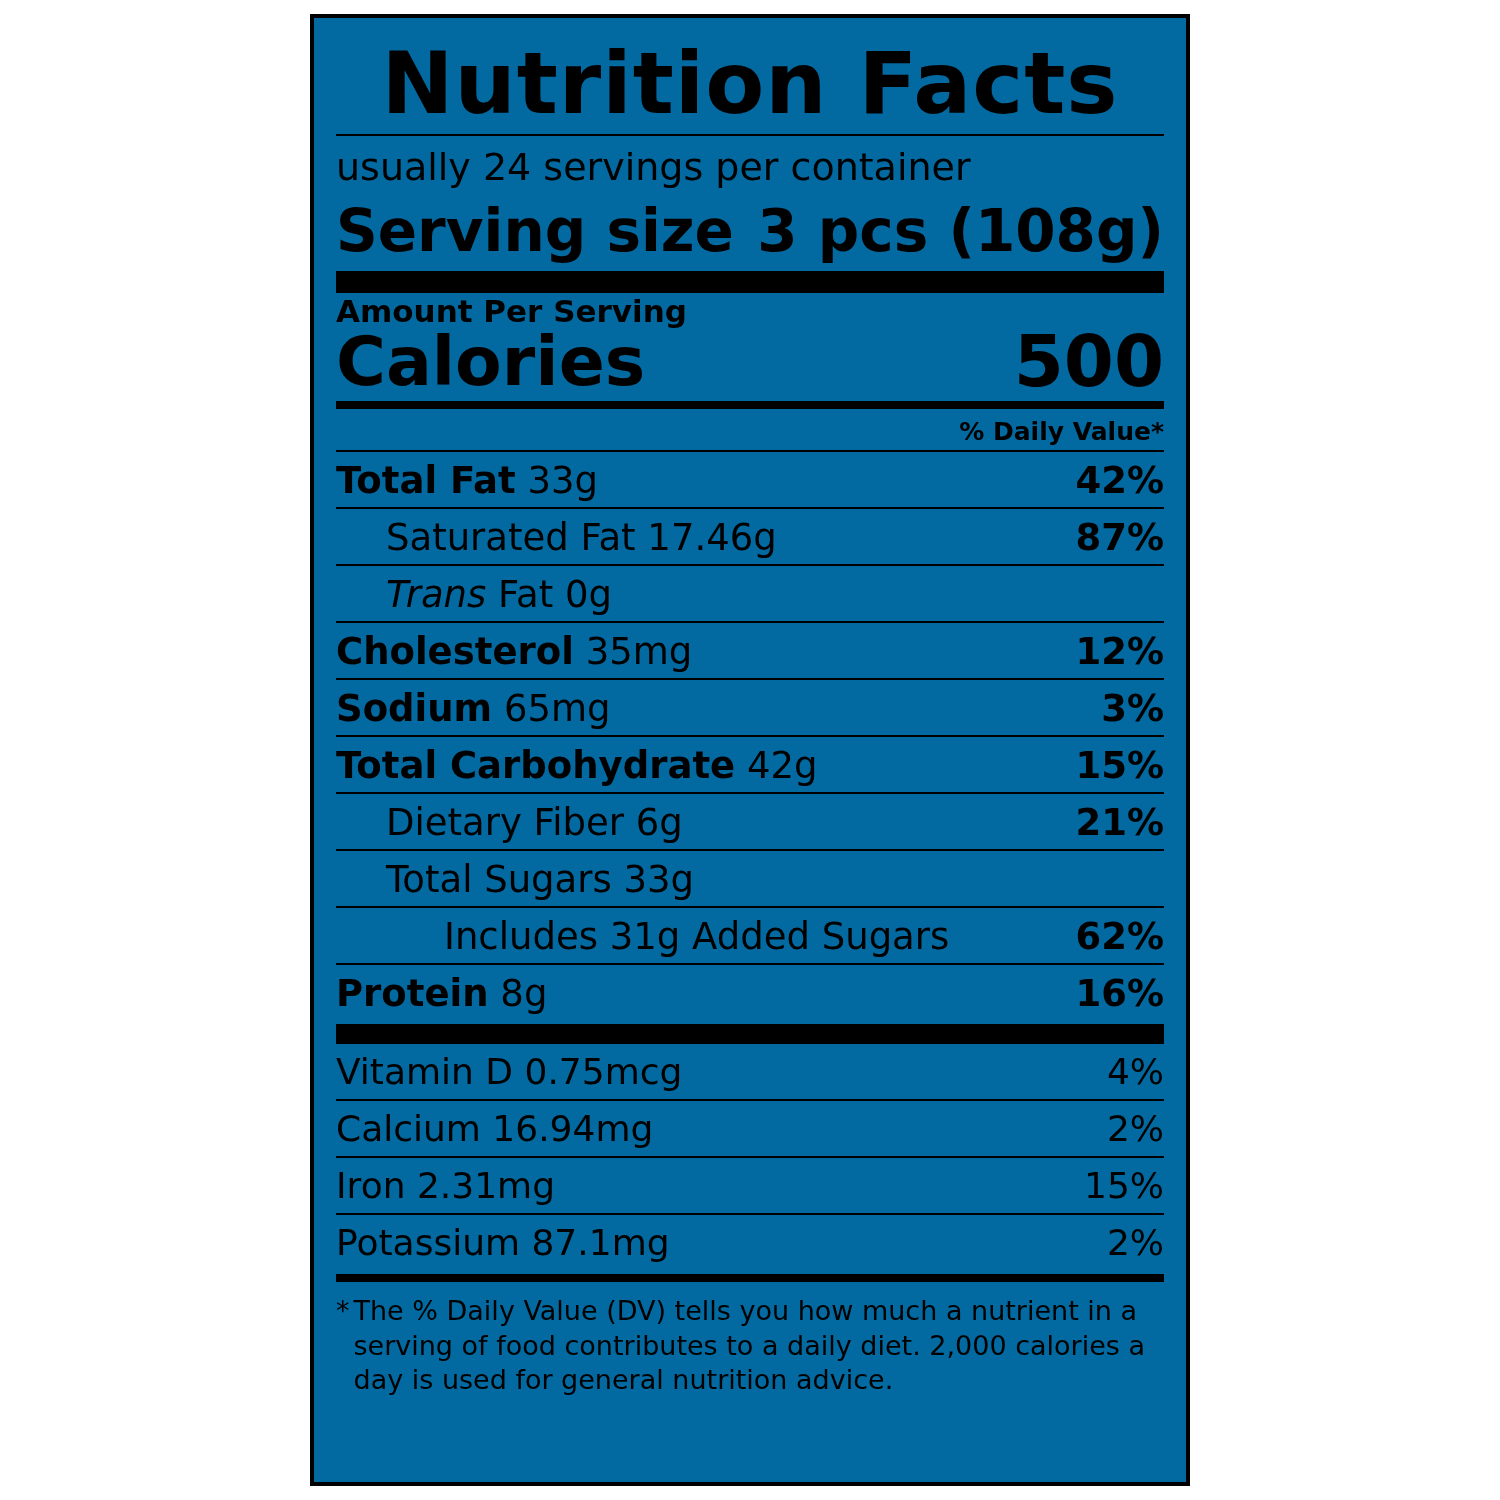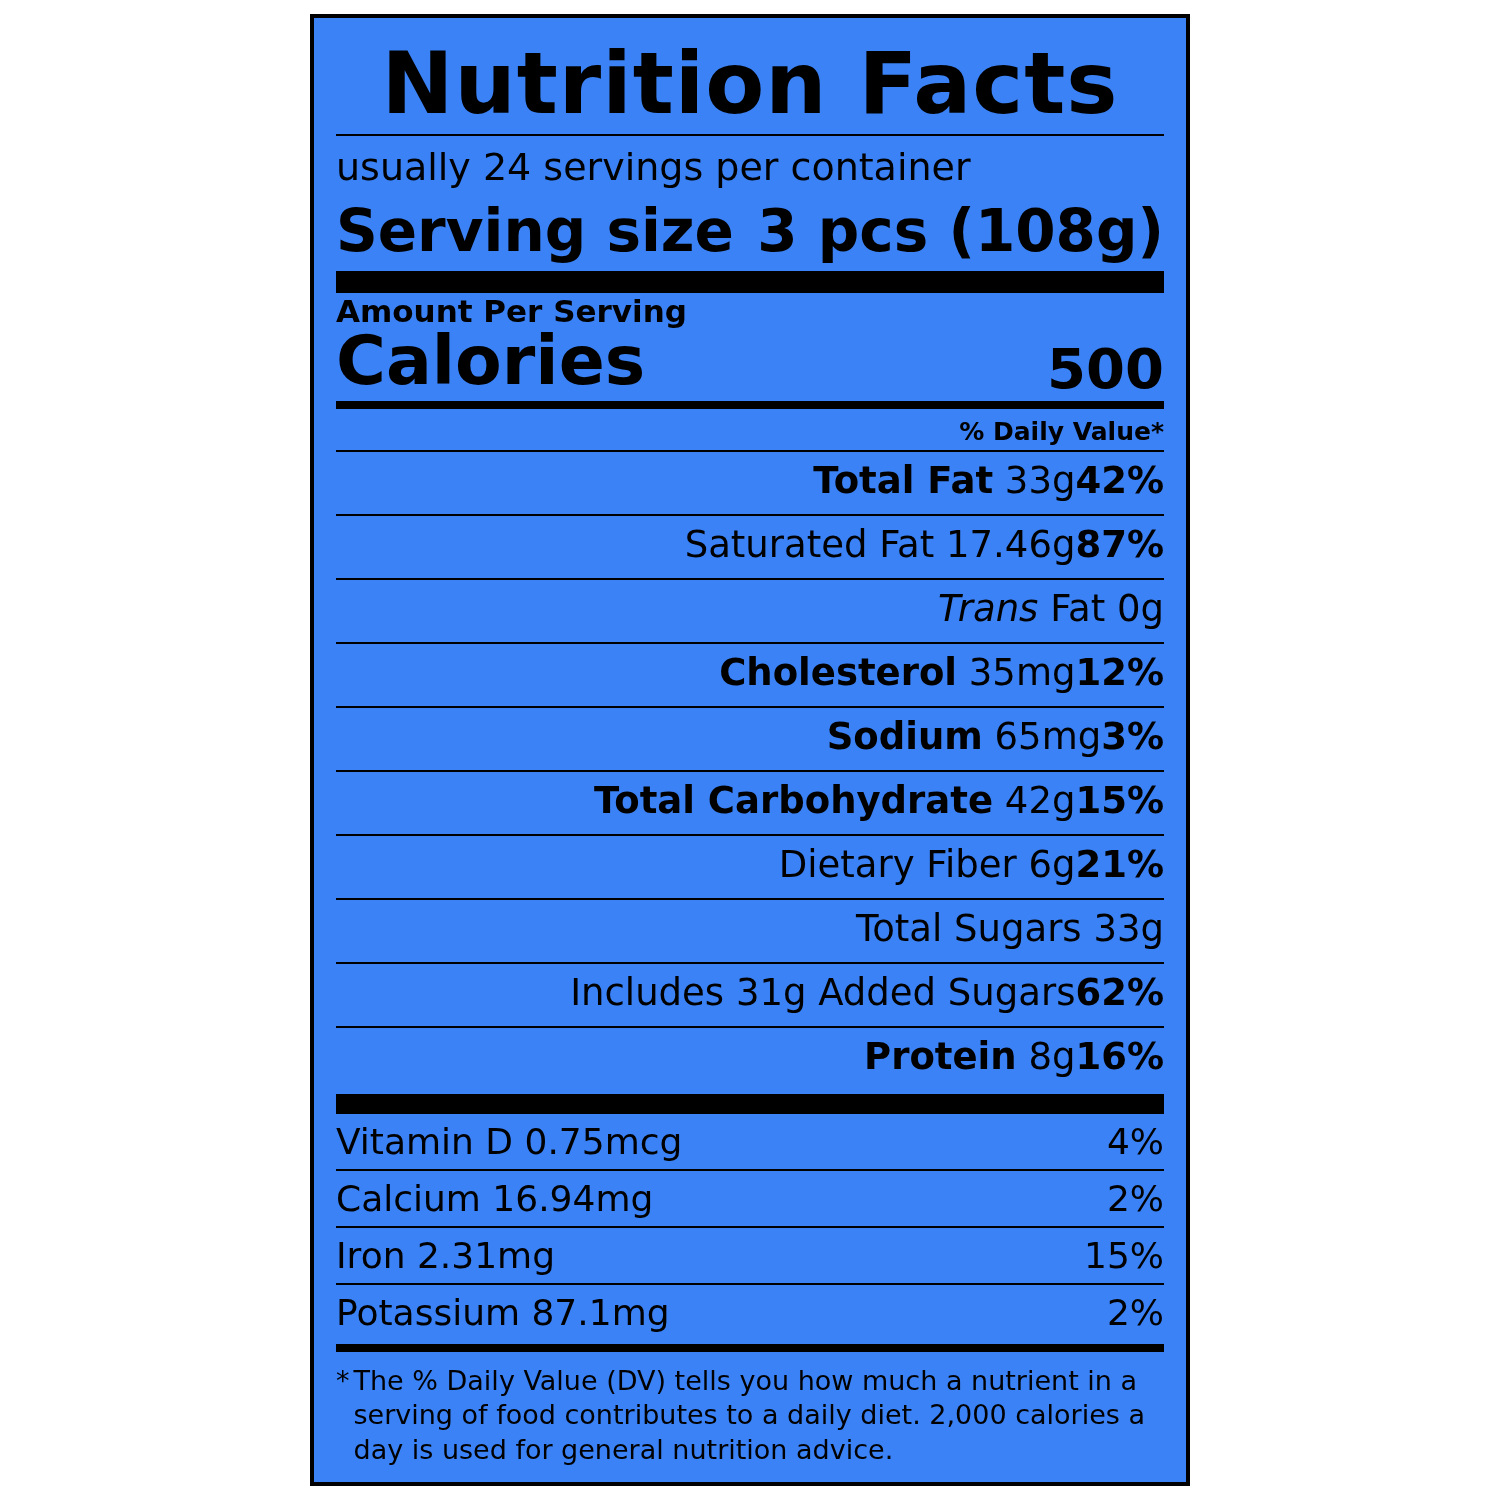--- a/index.html
+++ b/index.html
@@ -15,21 +15,21 @@
     position: relative;
   }
   .label-wrap {
     position: absolute;
     left: 310px;
     top: 14px;
     width: 880px;
     height: 1472px;
     border: 4px solid #000;
     box-sizing: border-box;
-    background: #3b82f6;
+    background: #0369a1;
     padding: 0 22px;
   }
   .inner {
     width: 100%;
     height: 100%;
     box-sizing: border-box;
   }
 
   
   .title {
@@ -85,39 +85,39 @@
     margin-top: -4px;
     gap: 36px;
   }
   .cal-label {
     font-weight: bold;
     font-size: 68px;
     line-height: 1.05;
   }
   .cal-value {
     font-weight: bold;
-    font-size: 56px;
+    font-size: 72px;
     line-height: 1;
   }
 
   .dv-head {
     text-align: right;
     font-weight: bold;
     font-size: 25px;
     margin-top: 8px;
     margin-bottom: 4px;
   }
 
   .nrow {
     display: flex;
-    justify-content: flex-end;
+    justify-content: space-between;
     align-items: baseline;
     font-size: 37px;
     border-top: 2px solid #000;
-    padding: 7px 0 12px 0;
+    padding: 7px 0 5px 0;
   }
   .nrow.first { border-top: 2px solid #000; }
   .nrow .name { white-space: nowrap; }
   .nrow .pct { font-weight: bold; white-space: nowrap; }
   .bold { font-weight: bold; }
   .ital { font-style: italic; }
   .ind1 { padding-left: 50px; }
   .ind2 { padding-left: 108px; }
 
   .vitrow {

